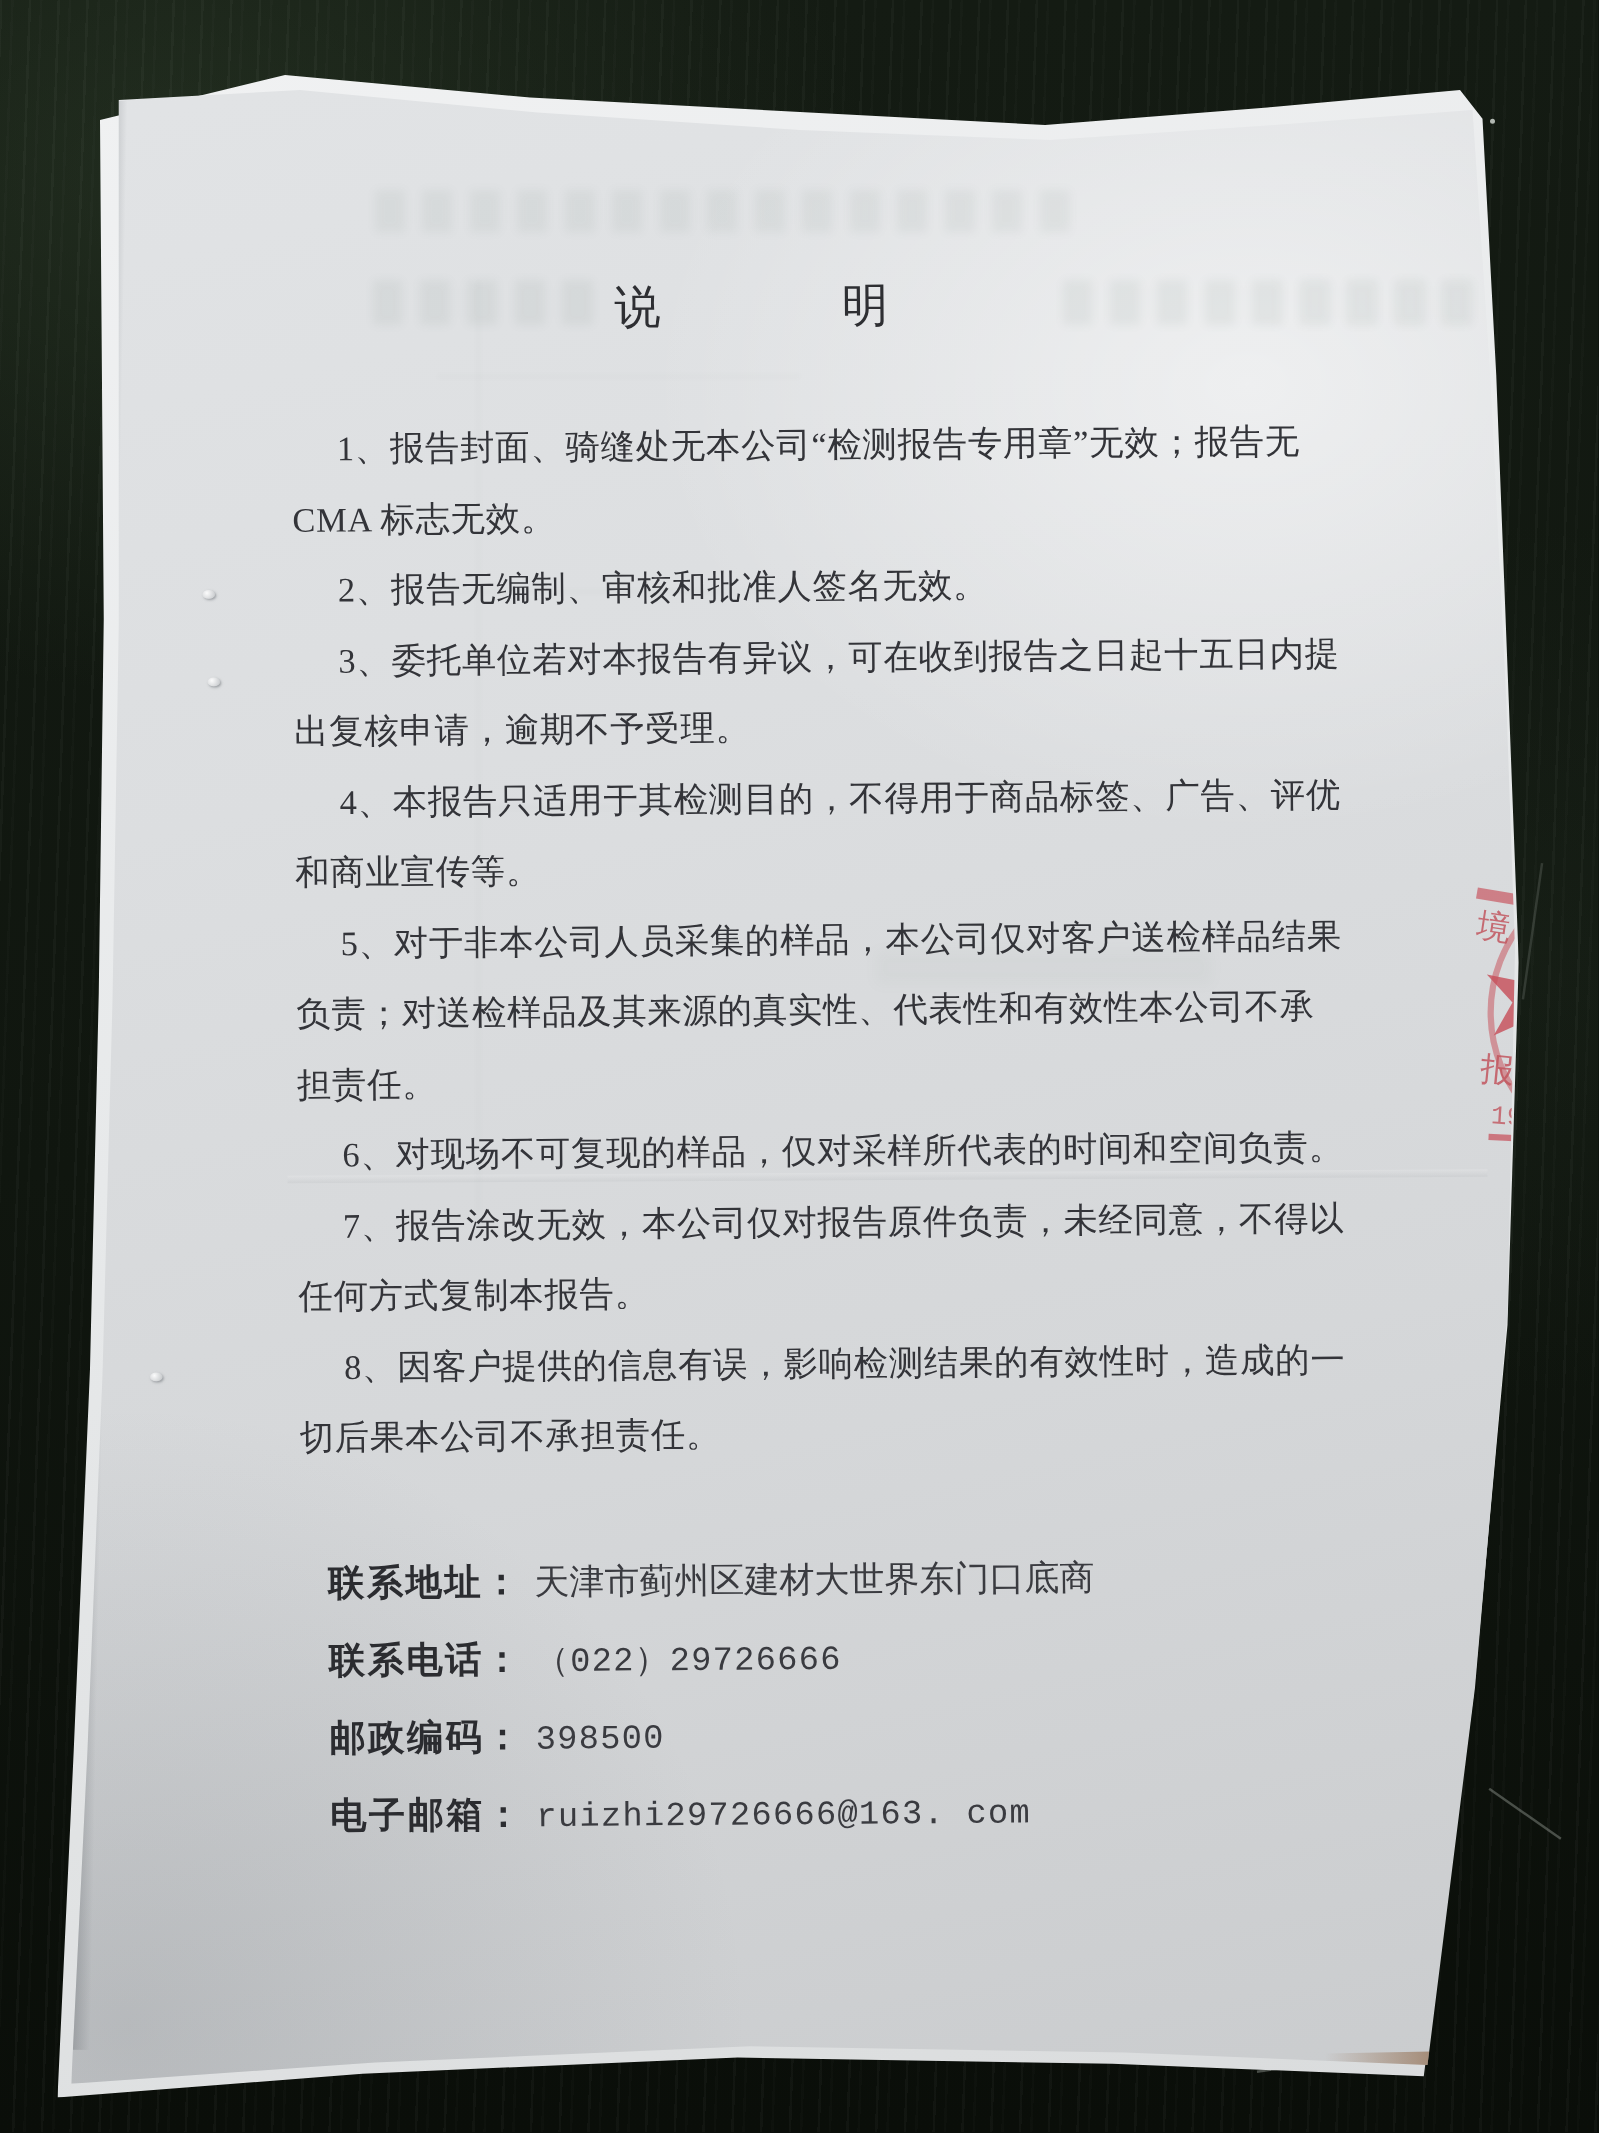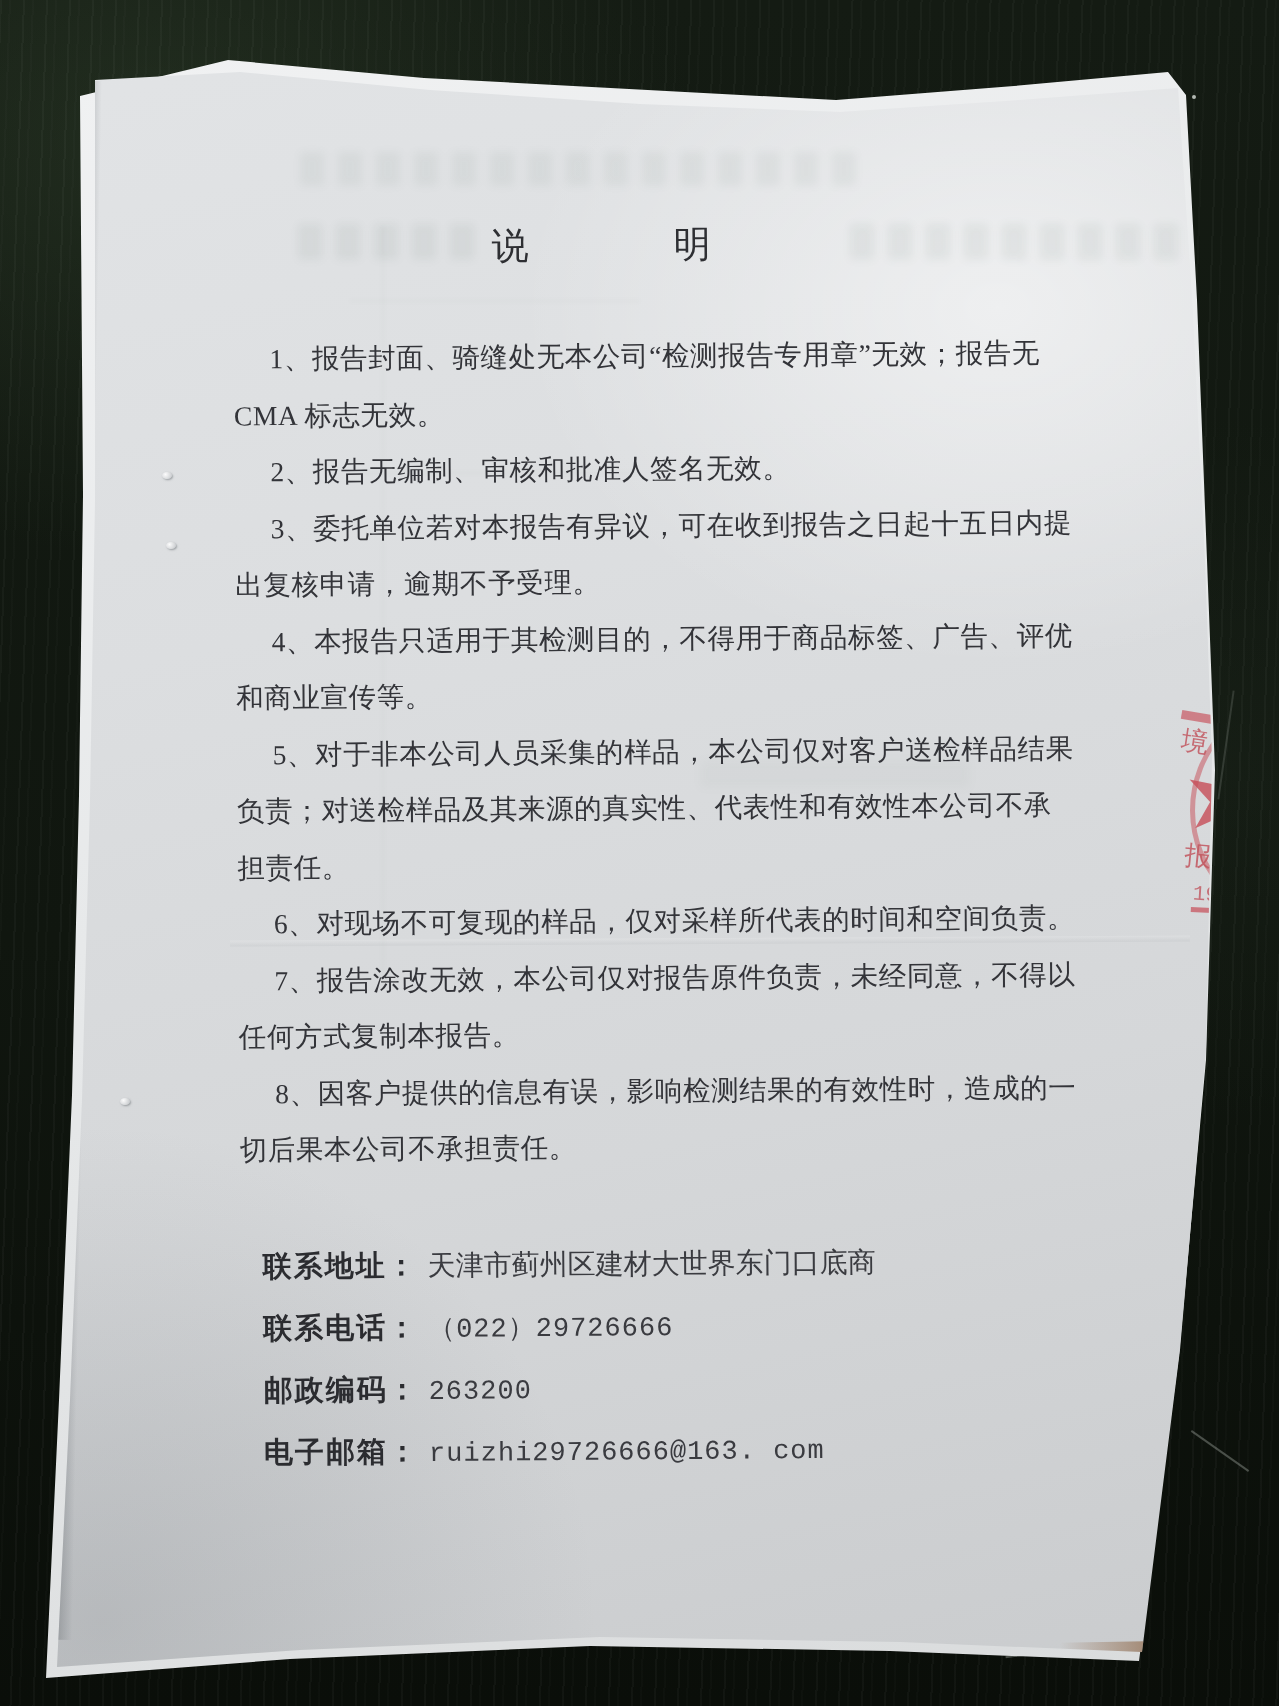--- a/index.html
+++ b/index.html
@@ -157,21 +157,21 @@
         <div class="contact-row">
           <span class="contact-label">联系地址：</span>
           <span class="contact-value">天津市蓟州区建材大世界东门口底商</span>
         </div>
         <div class="contact-row">
           <span class="contact-label">联系电话：</span>
           <span class="contact-value mono">（022）29726666</span>
         </div>
         <div class="contact-row">
           <span class="contact-label">邮政编码：</span>
-          <span class="contact-value mono">263200</span>
+          <span class="contact-value mono">398500</span>
         </div>
         <div class="contact-row">
           <span class="contact-label">电子邮箱：</span>
           <span class="contact-value mono">ruizhi29726666@163. com</span>
         </div>
       </div>
 
       <div class="stamp">
         <div class="stamp-ring"></div>
         <div class="stamp-bar"></div>

